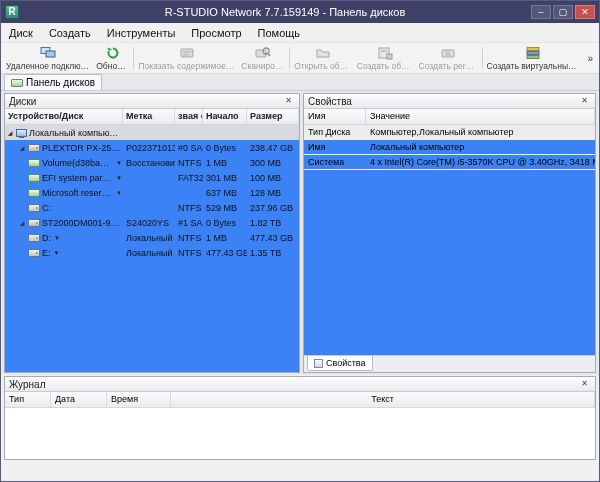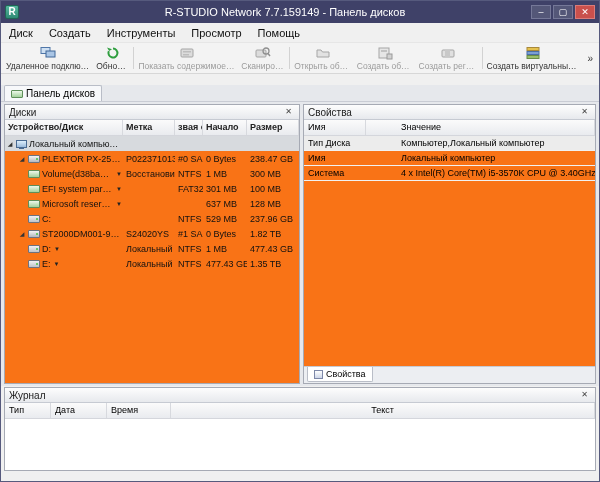--- a/index.html
+++ b/index.html
@@ -32,28 +32,28 @@
             padding: 1px 3px; min-width: 0; flex: 0 1 auto; }
   .tb-icon { height: 15px; display: flex; align-items: center; }
   .tb-lbl { font-size: 8.5px; color: #333; white-space: nowrap; overflow: hidden;
             text-overflow: ellipsis; max-width: 100%; }
   .tb-btn.disabled .tb-lbl { color: #9b9b9b; }
   .tb-sep { width: 1px; background: #d2d2d2; margin: 3px 1px; flex: none; }
   .tb-more { align-self: center; font-size: 10px; color: #333; padding: 0 4px; flex: none; }
 
   
   .tabbar { height: 17px; background: #e6e8ec; display: flex; align-items: flex-end;
-            padding-left: 3px; border-bottom: 1px solid #c9ccd4; margin-top: 11px; }
+            padding-left: 3px; border-bottom: 1px solid #c9ccd4; }
   .tab { display: flex; align-items: center; gap: 3px; background: #f7f8fa;
          border: 1px solid #b9bdc7; border-bottom: none; height: 16px; padding: 0 6px;
          font-size: 10px; border-radius: 2px 2px 0 0; }
 
   
   .main { display: flex; gap: 3px; padding: 2px 3px; height: 284px; background: #e6e8ec; }
-  .panel { background: #f97316; border: 1px solid #a6aab4; display: flex; flex-direction: column; }
+  .panel { background: #3b82f6; border: 1px solid #a6aab4; display: flex; flex-direction: column; }
   .panel-header { height: 15px; flex: none; background: linear-gradient(#fdfdfd,#e7e9ed);
                   border-bottom: 1px solid #c6cad2; display: flex; align-items: center;
                   font-size: 10px; padding: 0 4px; color: #222; }
   .panel-close { margin-left: auto; width: 13px; height: 12px; font-size: 8px; line-height: 12px;
                  text-align: center; color: #444; }
 
   .disks-panel { width: 296px; flex: none; }
   .props-panel { flex: 1; min-width: 0; }
 
   
@@ -81,21 +81,21 @@
   .ic-disk::after { content: ''; position: absolute; right: 1px; top: 2px; width: 2px; height: 2px;
                     border-radius: 50%; background: #44c044; }
   .ic-part { width: 12px; height: 8px; border: 1px solid #5f8f5a; border-radius: 1px;
              background: linear-gradient(#eef8ea,#a4d29c); }
   .ic-vol { width: 12px; height: 8px; border: 1px solid #6e7280; border-radius: 1px;
             background: linear-gradient(#f0f1f3,#bfc3cb); }
   .ic-vol::after { content: ''; position: absolute; right: 1px; top: 2px; width: 2px; height: 2px;
                    border-radius: 50%; background: #44c044; }
 
   
-  .pgrid-head, .prow { display: grid; grid-template-columns: 62px 1fr; gap: 31px; }
+  .pgrid-head, .prow { display: grid; grid-template-columns: 62px 1fr; }
   .pgrid-head { height: 16px; flex: none; background: linear-gradient(#fbfbfb,#e9ebef);
                 border-bottom: 1px solid #d4d6dc; font-size: 9px; }
   .pgrid-head > div { border-right: 1px solid #d7d9de; padding: 2px 4px 0; }
   .prow { height: 15px; font-size: 9px; align-items: center; border-bottom: 1px solid #f1f1f1; }
   .prow > div { padding: 0 4px; overflow: hidden; white-space: nowrap; }
   .prow.hl { background: #ececec; }
   .props-body { flex: 1; }
   .props-tabbar { height: 17px; flex: none; border-top: 1px solid #c6cad2; background: #eceef2;
                   display: flex; align-items: flex-start; padding: 0 3px; }
   .props-tab { display: flex; align-items: center; gap: 3px; font-size: 9px; background: #fff;

